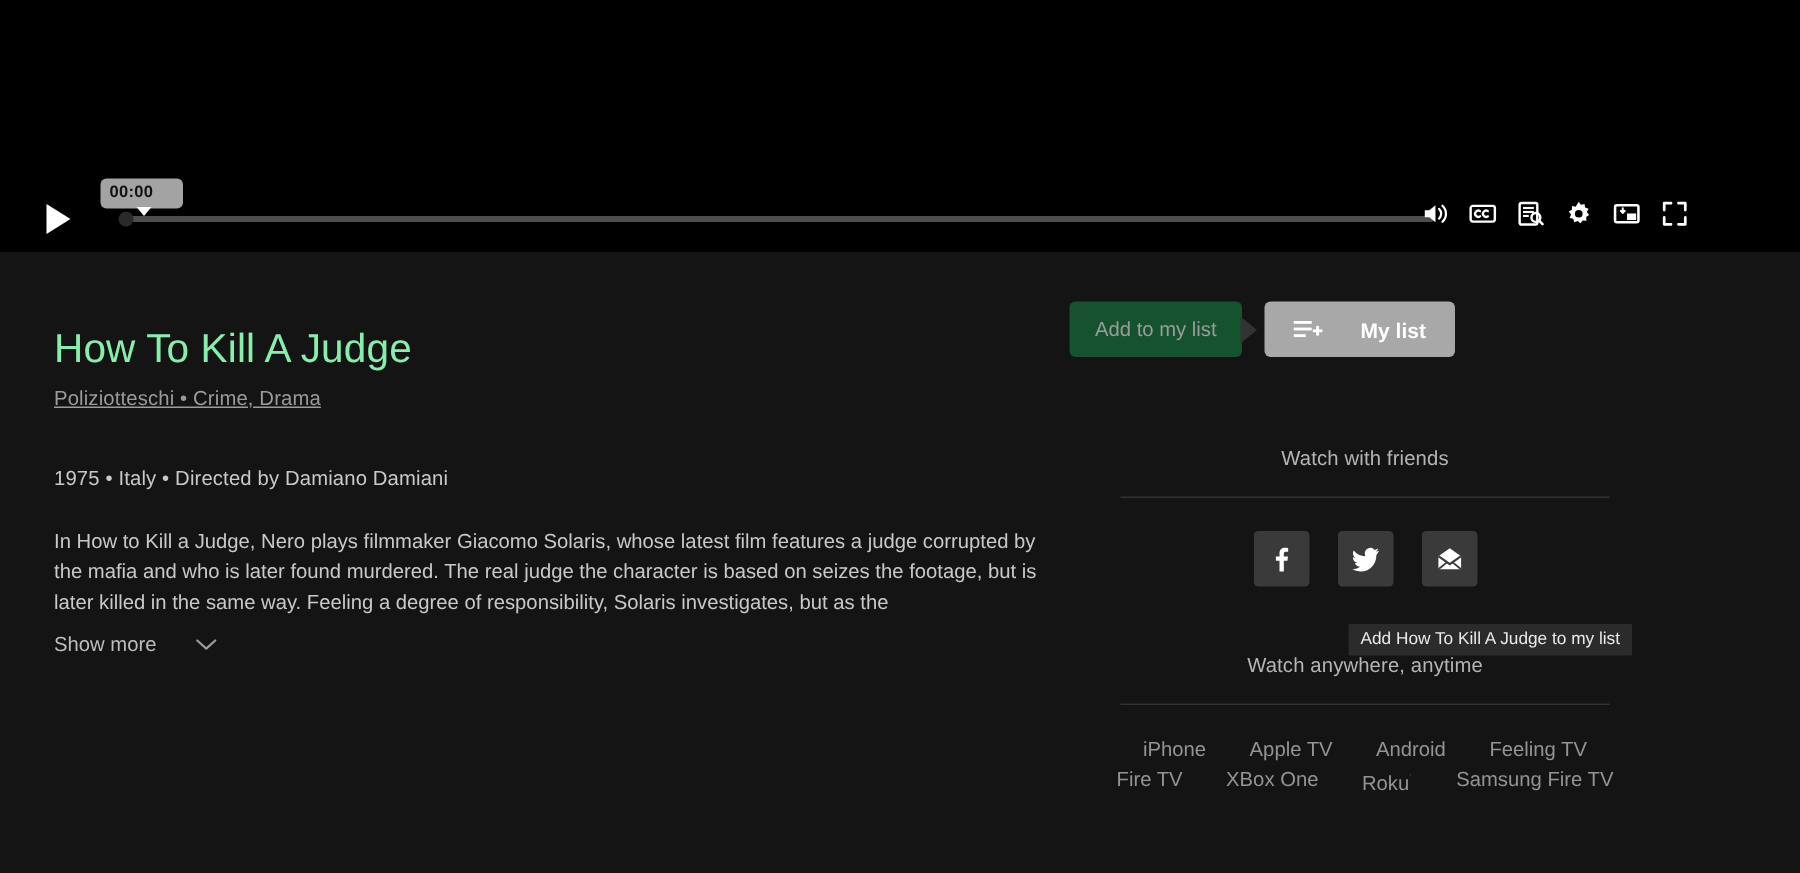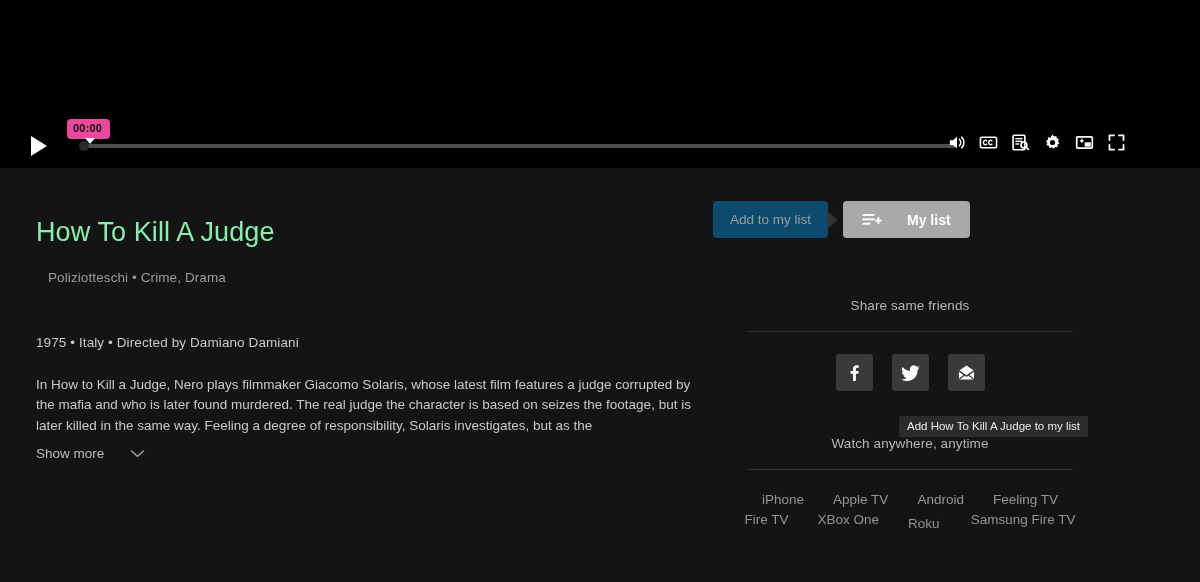--- a/index.html
+++ b/index.html
@@ -91,26 +91,26 @@
     width: 10px;
     height: 10px;
     border-radius: 50%;
     background: #2a2a2a;
   }
 
   .time-tooltip {
     position: absolute;
     left: 67px;
     top: 119px;
-    background: #ec4899;
+    background: #a3a3a3;
     color: #111111;
     font-size: 11px;
     font-weight: 700;
     line-height: 1;
-    padding: 4px 8px 5px 6px;
+    padding: 4px 20px 5px 6px;
     border-radius: 4px;
     letter-spacing: 0.2px;
     white-space: nowrap;
   }
   .time-tooltip::after {
     content: "";
     position: absolute;
     left: 50%;
     margin-left: -4px;
     bottom: -5px;
@@ -158,25 +158,26 @@
   .title {
     margin: 0;
     padding-top: 50px;
     font-size: 27px;
     font-weight: 400;
     color: #86efac;
     letter-spacing: 0.1px;
     line-height: 1.1;
   }
   .subtitle {
-    margin: 12px;
+    margin: 0;
     padding-top: 10px;
     font-size: 13.5px;
     color: #9b9b9b;
     letter-spacing: 0.1px;
+    text-decoration: underline;
   }
   .meta {
     margin: 0;
     padding-top: 38px;
     font-size: 13.5px;
     color: #c9c9c9;
     letter-spacing: 0.1px;
   }
   .synopsis {
     margin: 0;
@@ -205,21 +206,21 @@
     left: 713px;
     top: 33px;
     display: flex;
     align-items: stretch;
     height: 37px;
   }
   .add-pill {
     position: relative;
     display: flex;
     align-items: center;
-    background: #0c4a6e;
+    background: #14532d;
     border-radius: 4px;
     padding: 0 17px 0 17px;
     color: #9c9c9c;
     font-size: 13.5px;
     cursor: pointer;
   }
   .add-pill::after {
     content: "";
     position: absolute;
     right: -10px;
@@ -439,21 +440,21 @@
         </span>
         <span>My list</span>
       </button>
     </div>
 
     <div class="list-tooltip">
       <span>Add How To Kill A Judge to my list</span>
     </div>
 
     <div class="right-col">
-      <div class="panel-heading">Share same friends</div>
+      <div class="panel-heading">Watch with friends</div>
       <div class="divider"></div>
       <div class="share-icons">
 
         <div class="share-btn">
           <span>
             <svg width="18" height="18" viewBox="0 0 18 18" aria-hidden="true">
               <path fill="#ffffff" d="M10.9 17V9.8h2.4l.36-2.8H10.9V5.2c0-.81.23-1.36 1.39-1.36h1.47V1.33C13.5 1.29 12.63 1.2 11.6 1.2c-2.14 0-3.6 1.31-3.6 3.71V7H5.6v2.8H8V17z"></path>
             </svg>
           </span>
         </div>

